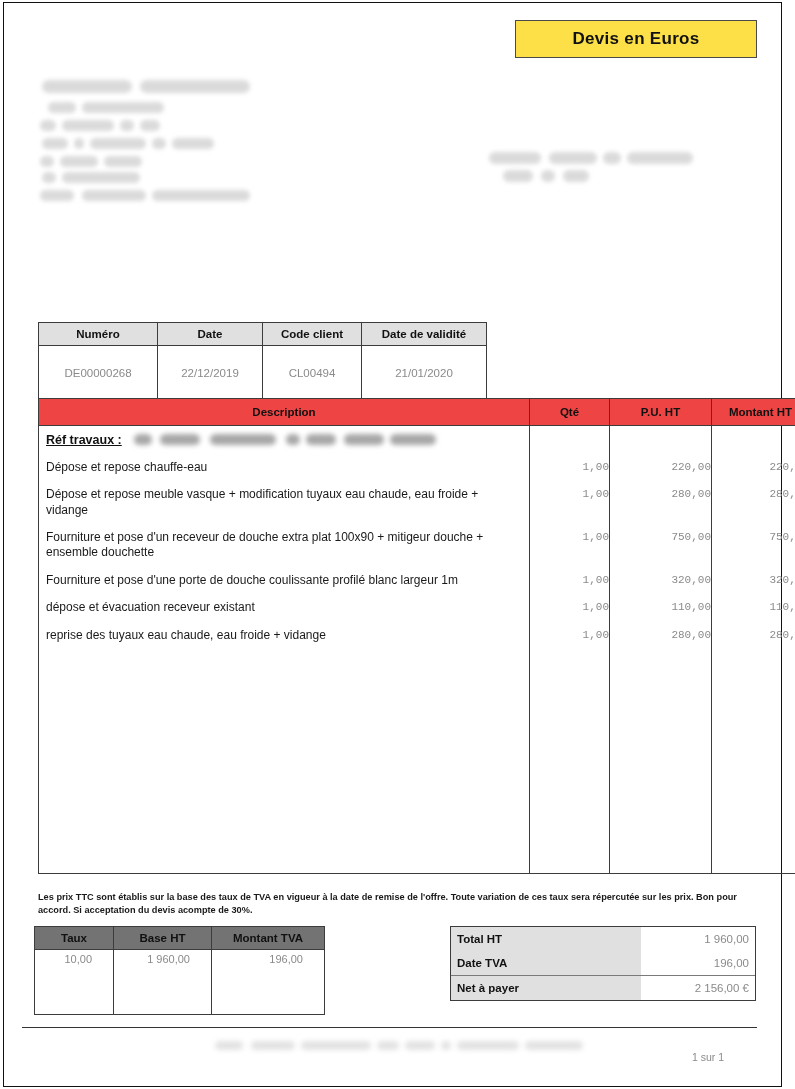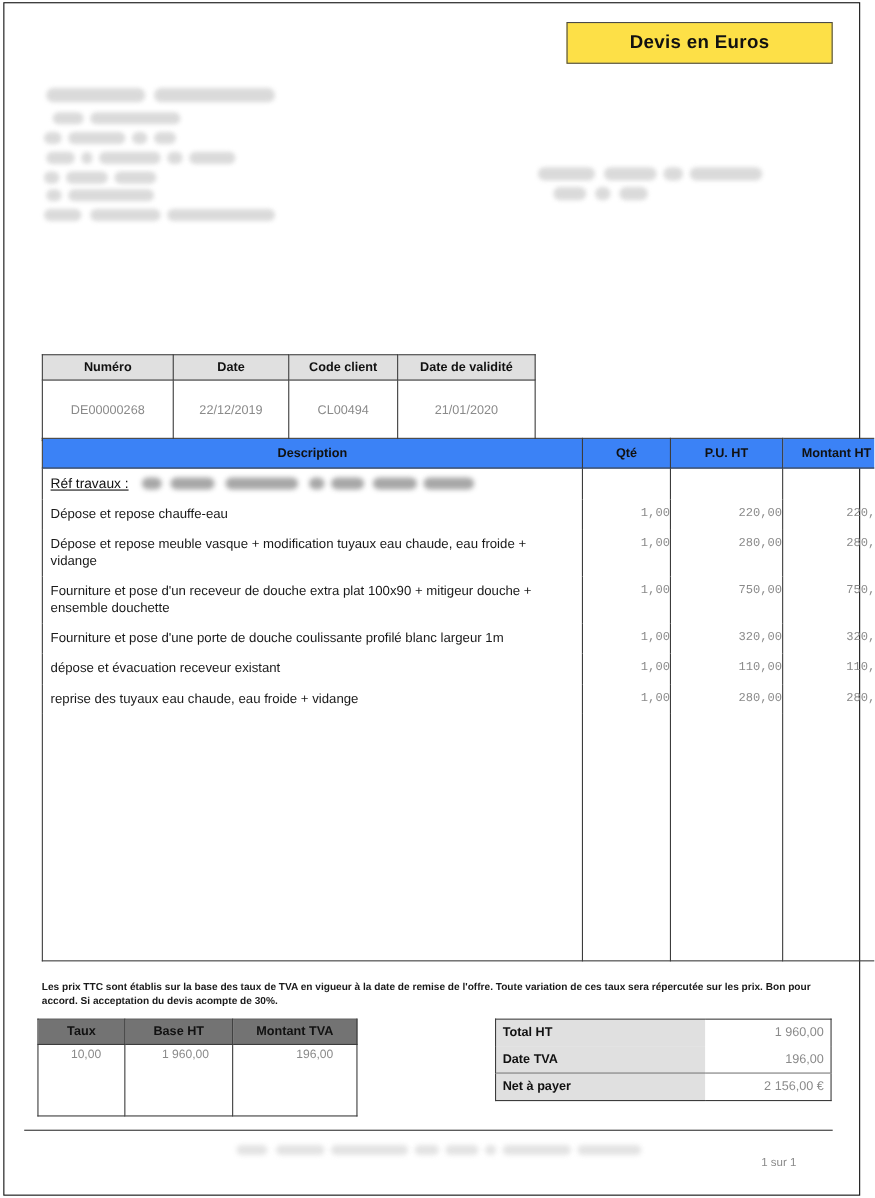--- a/index.html
+++ b/index.html
@@ -110,21 +110,21 @@
   
   .items-table {
     position: absolute;
     left: 38px;
     top: 398px;
     width: 719px;
     border-collapse: collapse;
     table-layout: fixed;
   }
   .items-table thead th {
-    background: #3b82f6;
+    background: #ef4444;
     border: 1px solid #3c3c3c;
     font-size: 11.5px;
     font-weight: bold;
     padding: 4px 6px;
     color: #111;
     text-align: center;
     height: 18px;
   }
   .items-table tbody td {
     border-left: 1px solid #3c3c3c;
@@ -150,20 +150,21 @@
   .col-pu   { width: 89px; margin-top: 32px; }
   .col-mt   { width: 85px; }
 
   .ref-row td { padding-top: 4px; padding-bottom: 2px; }
   .ref-label {
     display: inline-block;
     text-decoration: underline;
     font-size: 12.5px;
     color: #111;
     vertical-align: middle;
+    font-weight: bold;
   }
   .ref-redact-wrap {
     display: inline-block;
     position: relative;
     width: 300px;
     height: 14px;
     vertical-align: middle;
     margin-left: 3px;
   }
 

